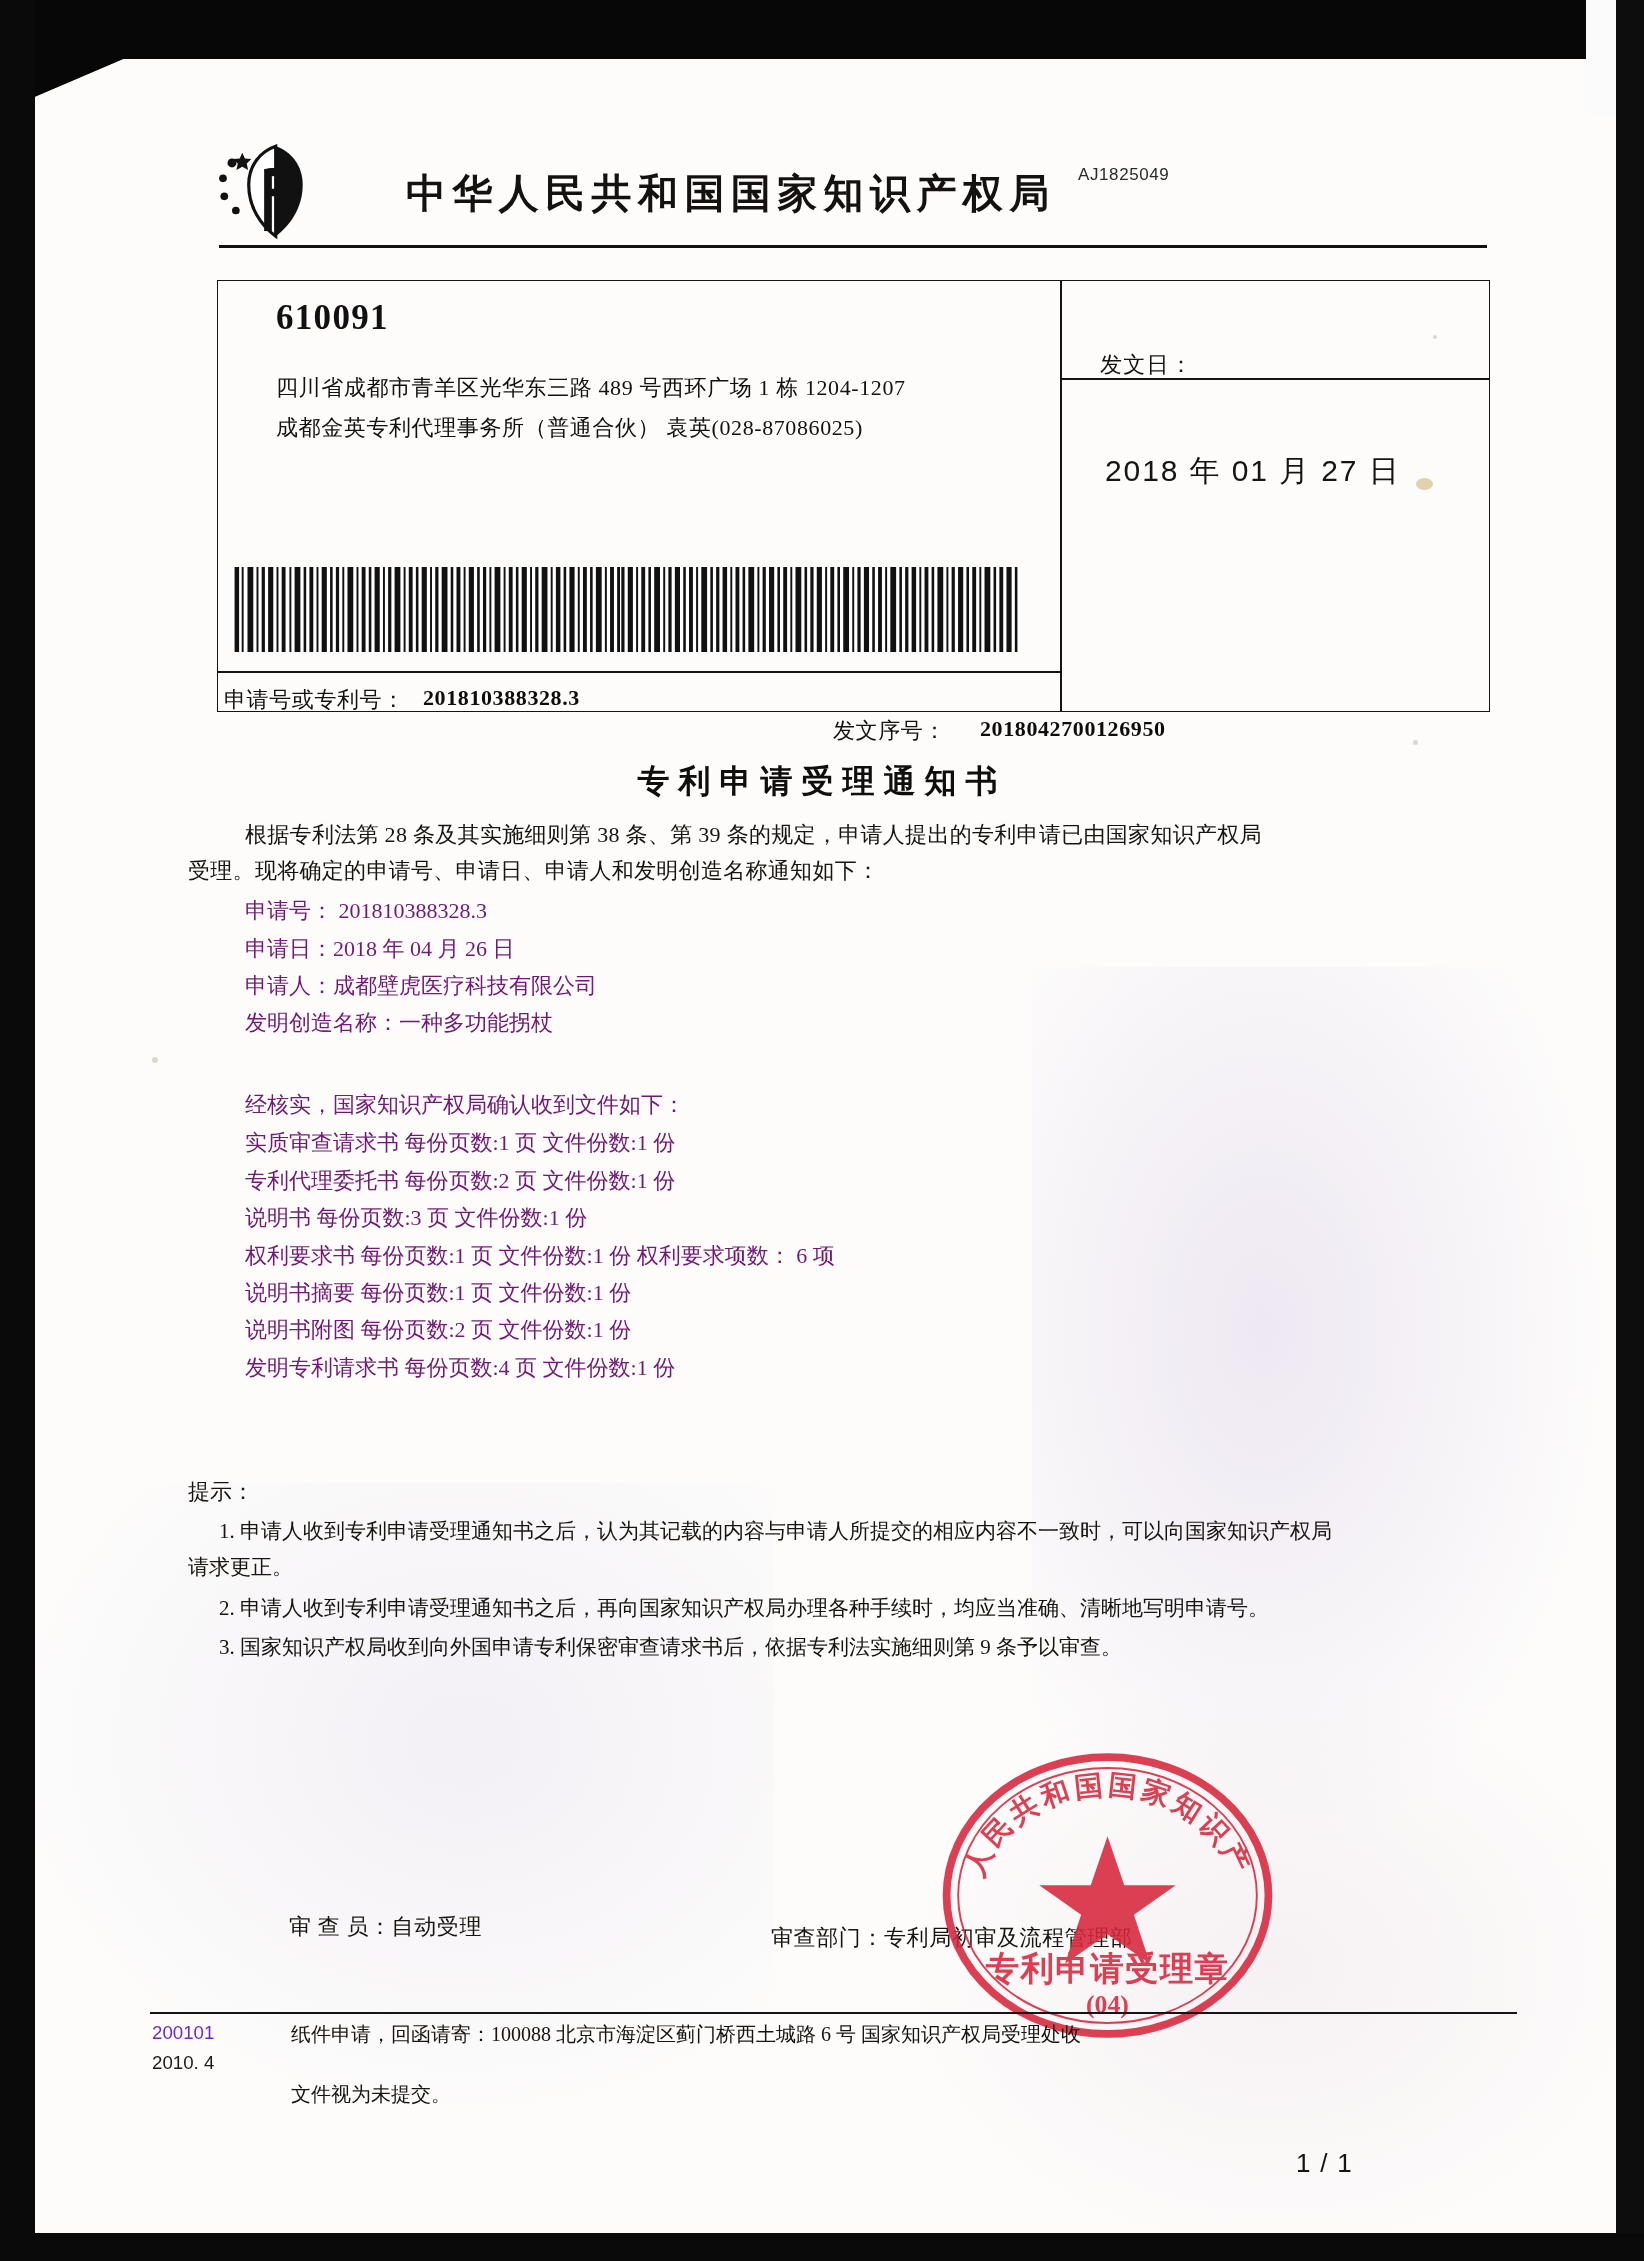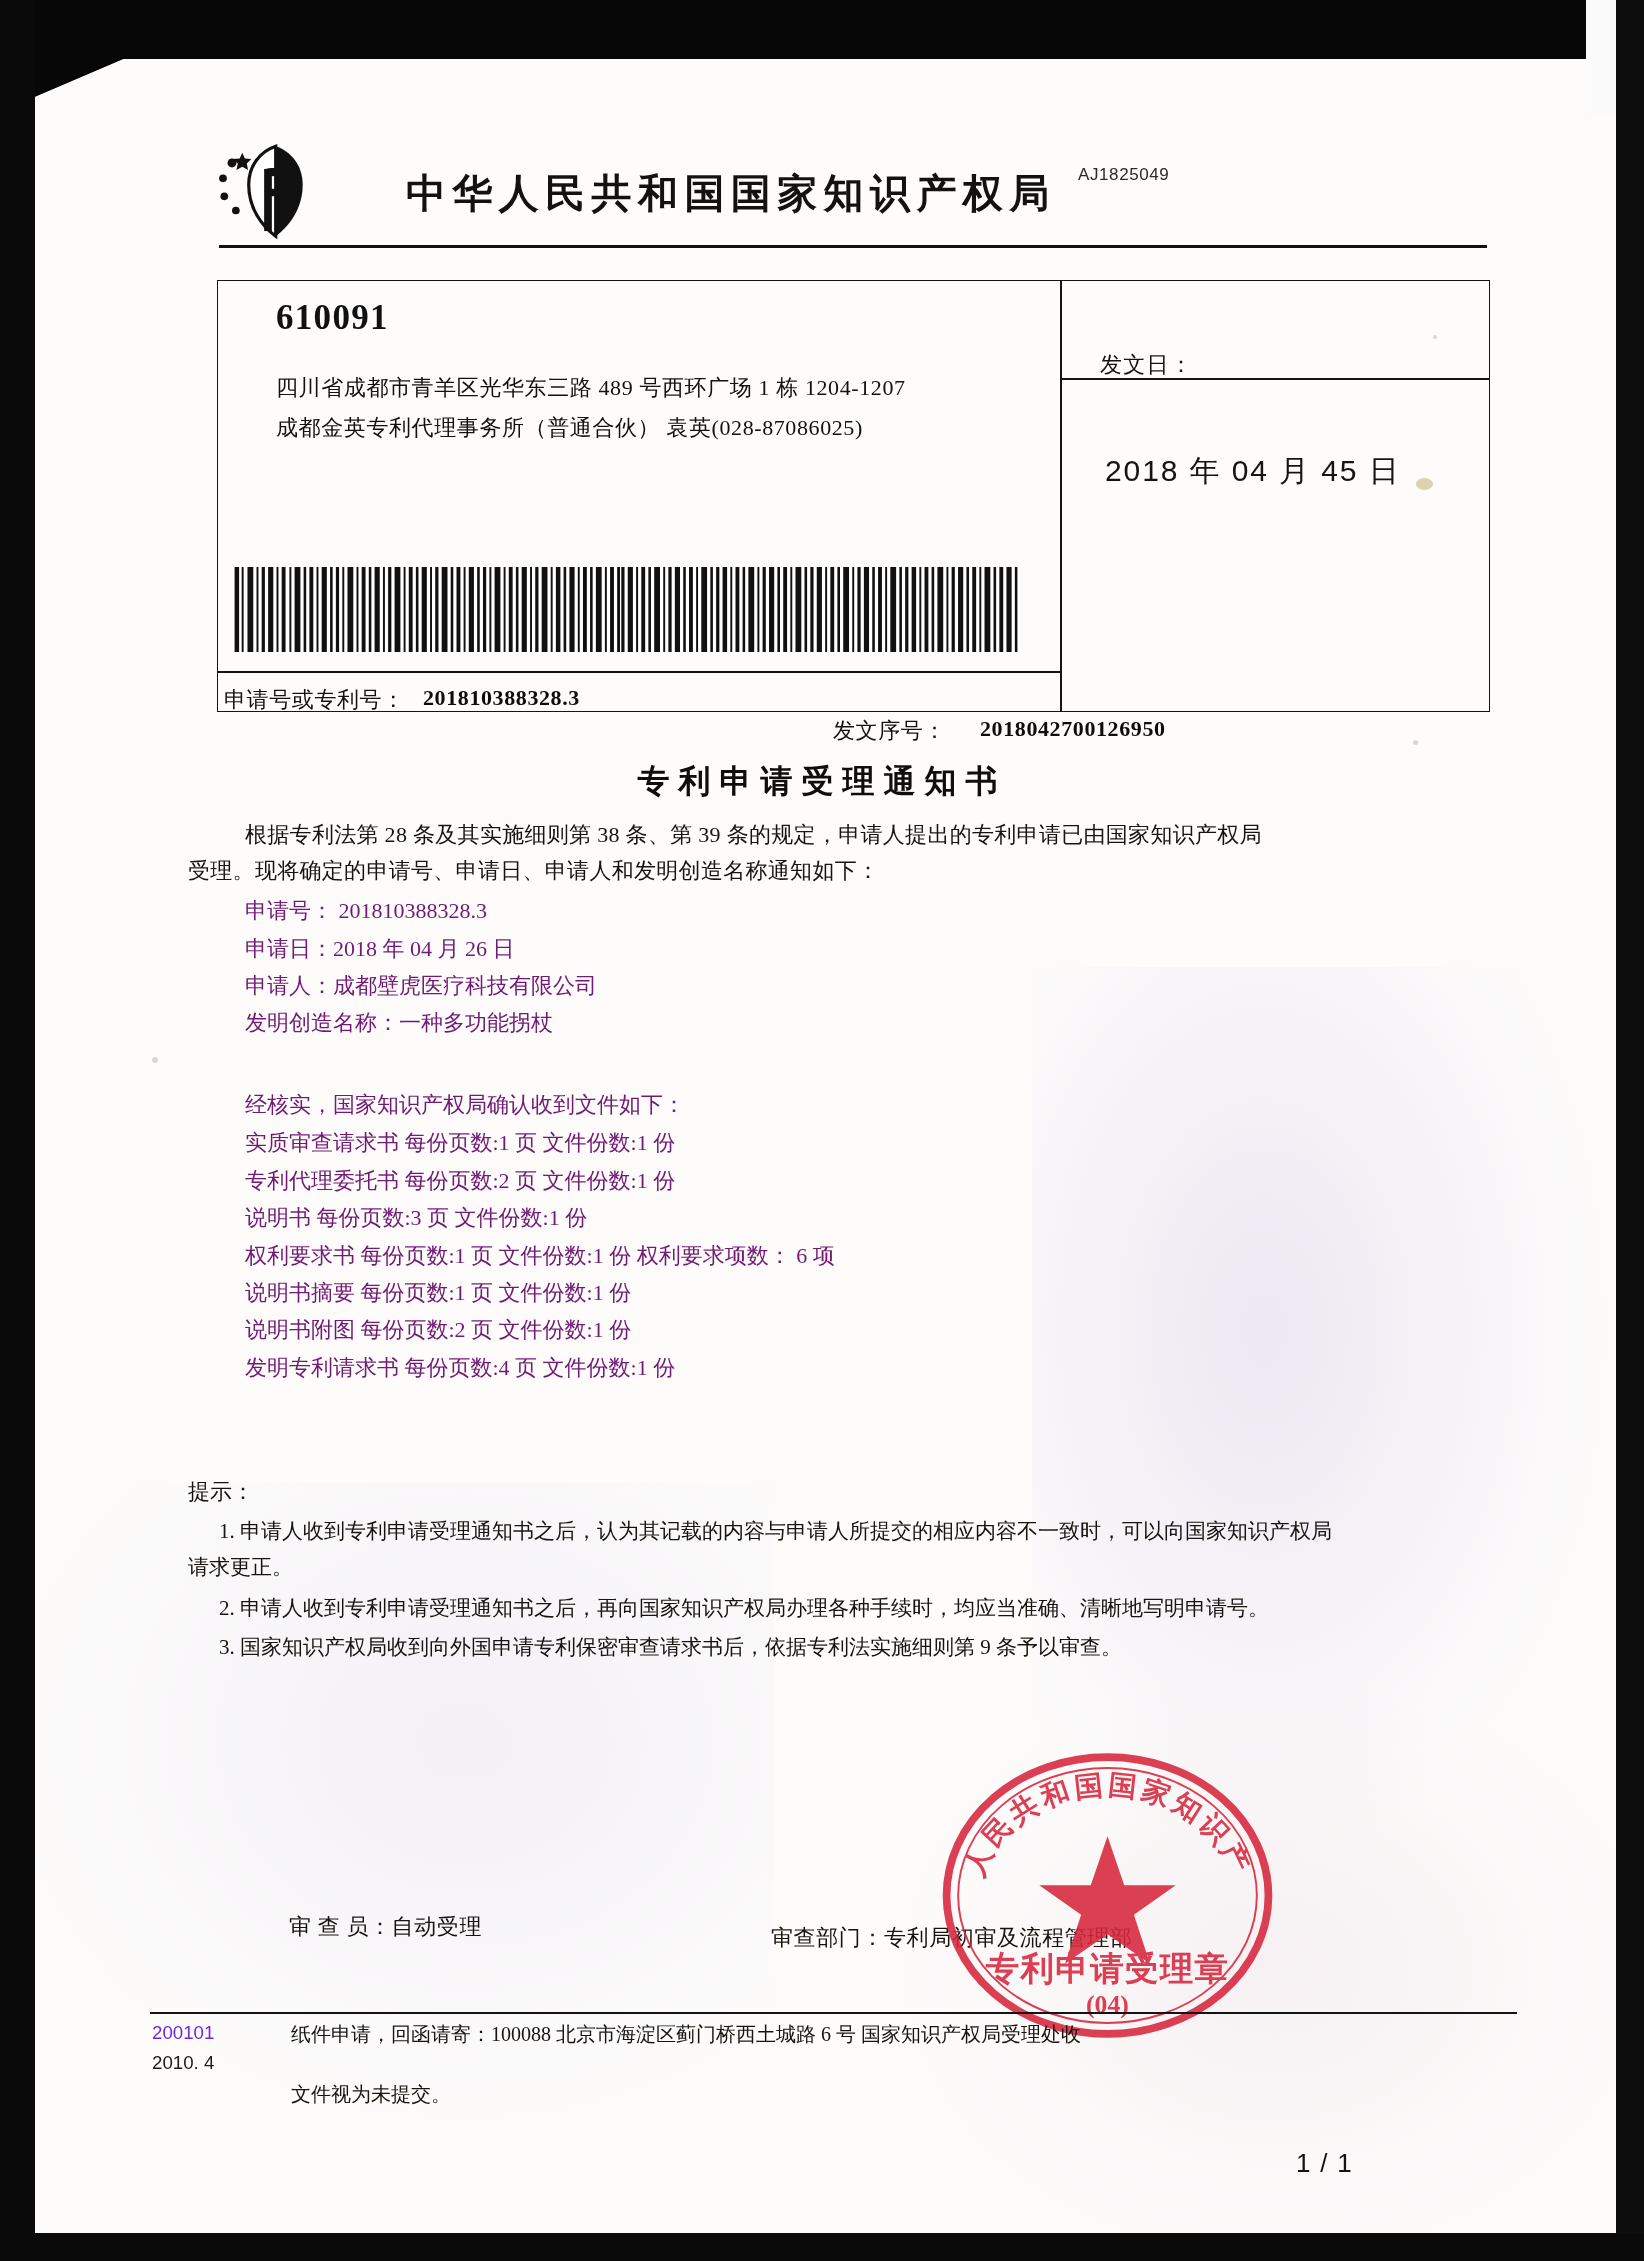--- a/index.html
+++ b/index.html
@@ -271,21 +271,21 @@
   <div class="box box-main"></div>
   <div class="box-vline"></div>
   <div class="box-hline-bar"></div>
   <div class="box-hline-date"></div>
 
   <div class="postcode">610091</div>
   <div class="addr1">四川省成都市青羊区光华东三路 489 号西环广场 1 栋 1204-1207</div>
   <div class="addr2">成都金英专利代理事务所（普通合伙）  袁英(028-87086025)</div>
 
   <div class="sendlabel">发文日：</div>
-  <div class="senddate">2018 年 04 月 45 日</div>
+  <div class="senddate">2018 年 01 月 27 日</div>
 
   <div class="barcode bc1">
     <svg width="400" height="85" viewBox="0 0 620 132" preserveAspectRatio="none">
       <rect width="620" height="132" fill="#fff"></rect>
       <g fill="#111">
         <rect x="4" y="0" width="7" height="132"></rect>
           <rect x="15" y="0" width="3" height="132"></rect>
         <rect x="24" y="0" width="9" height="132"></rect>
           <rect x="38" y="0" width="3" height="132"></rect>
         <rect x="46" y="0" width="5" height="132"></rect>

